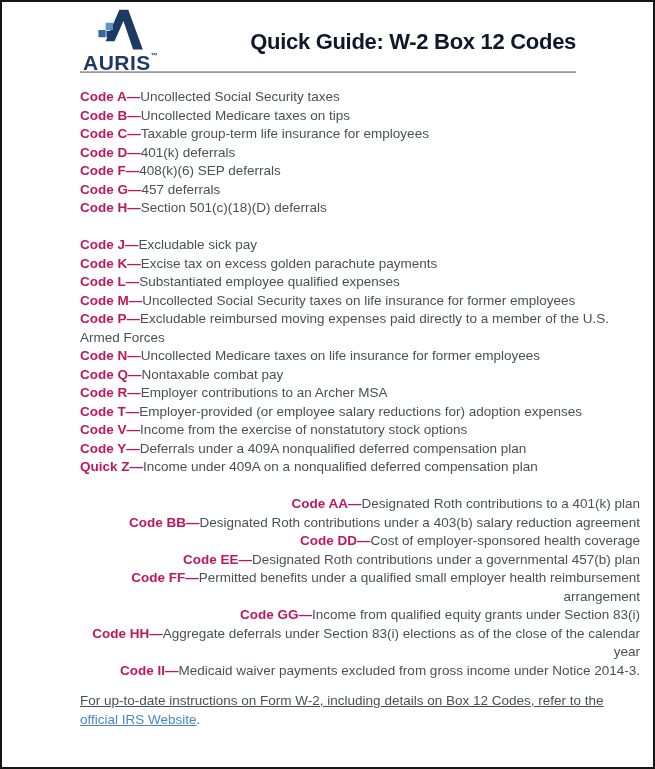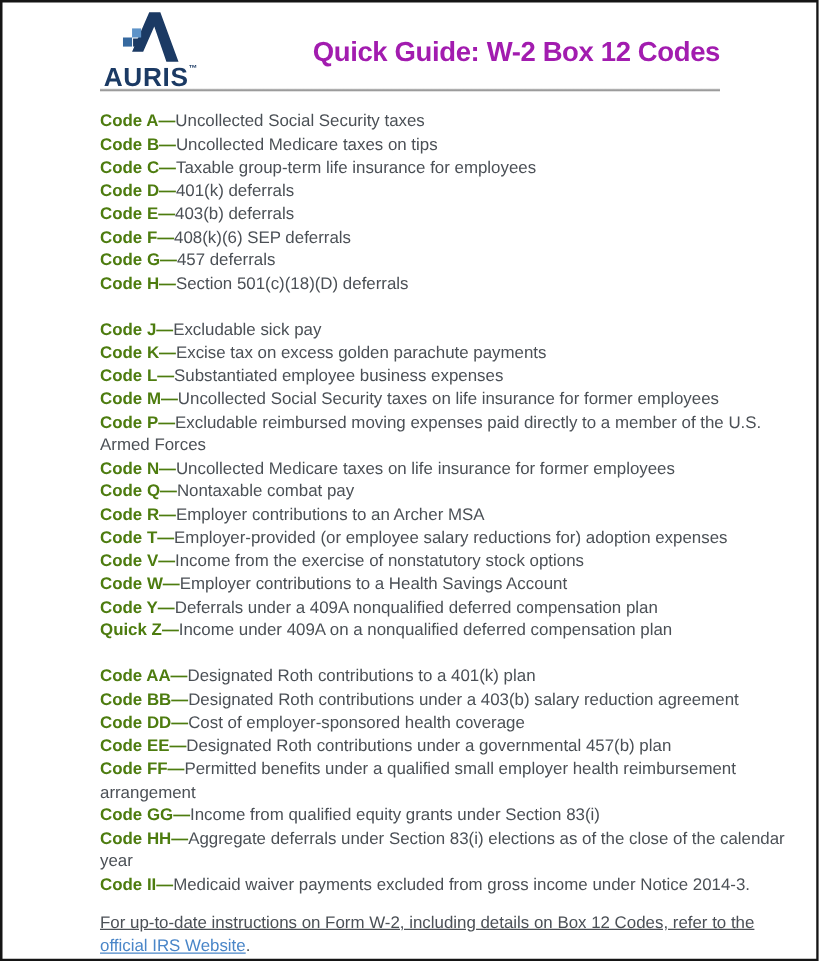--- a/index.html
+++ b/index.html
@@ -21,35 +21,35 @@
     height:62px;
   }
   .logo-block{display:flex;flex-direction:column;align-items:center;}
   .logo-icon{width:50px;height:42px;display:block;}
   .brand{
     font-size:21px;font-weight:700;color:#1b3a64;
     letter-spacing:0.5px;line-height:1;margin-top:1px;white-space:nowrap;
   }
   .tm{font-size:7px;vertical-align:top;font-weight:700;}
   .doc-title{
-    font-size:22px;font-weight:700;color:#a21caf;
+    font-size:22px;font-weight:700;color:#0f172a;
     letter-spacing:-0.3px;margin-top:20px;white-space:nowrap;
   }
   .rule{
     margin:0 0 0 78px;width:496px;height:2px;border:none;
     background:linear-gradient(#bdbdbd,#8d8d8d);
   }
   .content{
     margin:15px 0 0 78px;width:560px;
     font-size:13.5px;line-height:18.5px;color:#4b5056;
   }
   .group{margin-bottom:18.5px;}
-  .group:last-child{margin-bottom:0;}
+  .group:last-child{margin-bottom:0;text-align:right;}
   .code-line{margin:0;}
-  .code-line strong{color:#4d7c0f;font-weight:700;}
+  .code-line strong{color:#be185d;font-weight:700;}
   .footer{
     margin:12px 0 0 78px;width:562px;
     font-size:13.5px;line-height:18.5px;color:#4b5056;
   }
   .footer-lead{display:block;text-decoration:underline;}
   .irs-link{color:#4a86c8;text-decoration:underline;cursor:pointer;}
 </style>
 </head>
 <body>
 
@@ -69,37 +69,35 @@
   </div>
 
   <hr class="rule">
 
   <div class="content">
       <div class="group">
         <p class="code-line"><strong>Code A—</strong><span>Uncollected Social Security taxes</span></p>
         <p class="code-line"><strong>Code B—</strong><span>Uncollected Medicare taxes on tips</span></p>
         <p class="code-line"><strong>Code C—</strong><span>Taxable group-term life insurance for employees</span></p>
         <p class="code-line"><strong>Code D—</strong><span>401(k) deferrals</span></p>
-        <p class="code-line"><strong>Code E—</strong><span>403(b) deferrals</span></p>
         <p class="code-line"><strong>Code F—</strong><span>408(k)(6) SEP deferrals</span></p>
         <p class="code-line"><strong>Code G—</strong><span>457 deferrals</span></p>
         <p class="code-line"><strong>Code H—</strong><span>Section 501(c)(18)(D) deferrals</span></p>
       </div>
       <div class="group">
         <p class="code-line"><strong>Code J—</strong><span>Excludable sick pay</span></p>
         <p class="code-line"><strong>Code K—</strong><span>Excise tax on excess golden parachute payments</span></p>
-        <p class="code-line"><strong>Code L—</strong><span>Substantiated employee business expenses</span></p>
+        <p class="code-line"><strong>Code L—</strong><span>Substantiated employee qualified expenses</span></p>
         <p class="code-line"><strong>Code M—</strong><span>Uncollected Social Security taxes on life insurance for former employees</span></p>
         <p class="code-line"><strong>Code P—</strong><span>Excludable reimbursed moving expenses paid directly to a member of the U.S. Armed Forces</span></p>
         <p class="code-line"><strong>Code N—</strong><span>Uncollected Medicare taxes on life insurance for former employees</span></p>
         <p class="code-line"><strong>Code Q—</strong><span>Nontaxable combat pay</span></p>
         <p class="code-line"><strong>Code R—</strong><span>Employer contributions to an Archer MSA</span></p>
         <p class="code-line"><strong>Code T—</strong><span>Employer-provided (or employee salary reductions for) adoption expenses</span></p>
         <p class="code-line"><strong>Code V—</strong><span>Income from the exercise of nonstatutory stock options</span></p>
-        <p class="code-line"><strong>Code W—</strong><span>Employer contributions to a Health Savings Account</span></p>
         <p class="code-line"><strong>Code Y—</strong><span>Deferrals under a 409A nonqualified deferred compensation plan</span></p>
         <p class="code-line"><strong>Quick Z—</strong><span>Income under 409A on a nonqualified deferred compensation plan</span></p>
       </div>
       <div class="group">
         <p class="code-line"><strong>Code AA—</strong><span>Designated Roth contributions to a 401(k) plan</span></p>
         <p class="code-line"><strong>Code BB—</strong><span>Designated Roth contributions under a 403(b) salary reduction agreement</span></p>
         <p class="code-line"><strong>Code DD—</strong><span>Cost of employer-sponsored health coverage</span></p>
         <p class="code-line"><strong>Code EE—</strong><span>Designated Roth contributions under a governmental 457(b) plan</span></p>
         <p class="code-line"><strong>Code FF—</strong><span>Permitted benefits under a qualified small employer health reimbursement arrangement</span></p>
         <p class="code-line"><strong>Code GG—</strong><span>Income from qualified equity grants under Section 83(i)</span></p>

